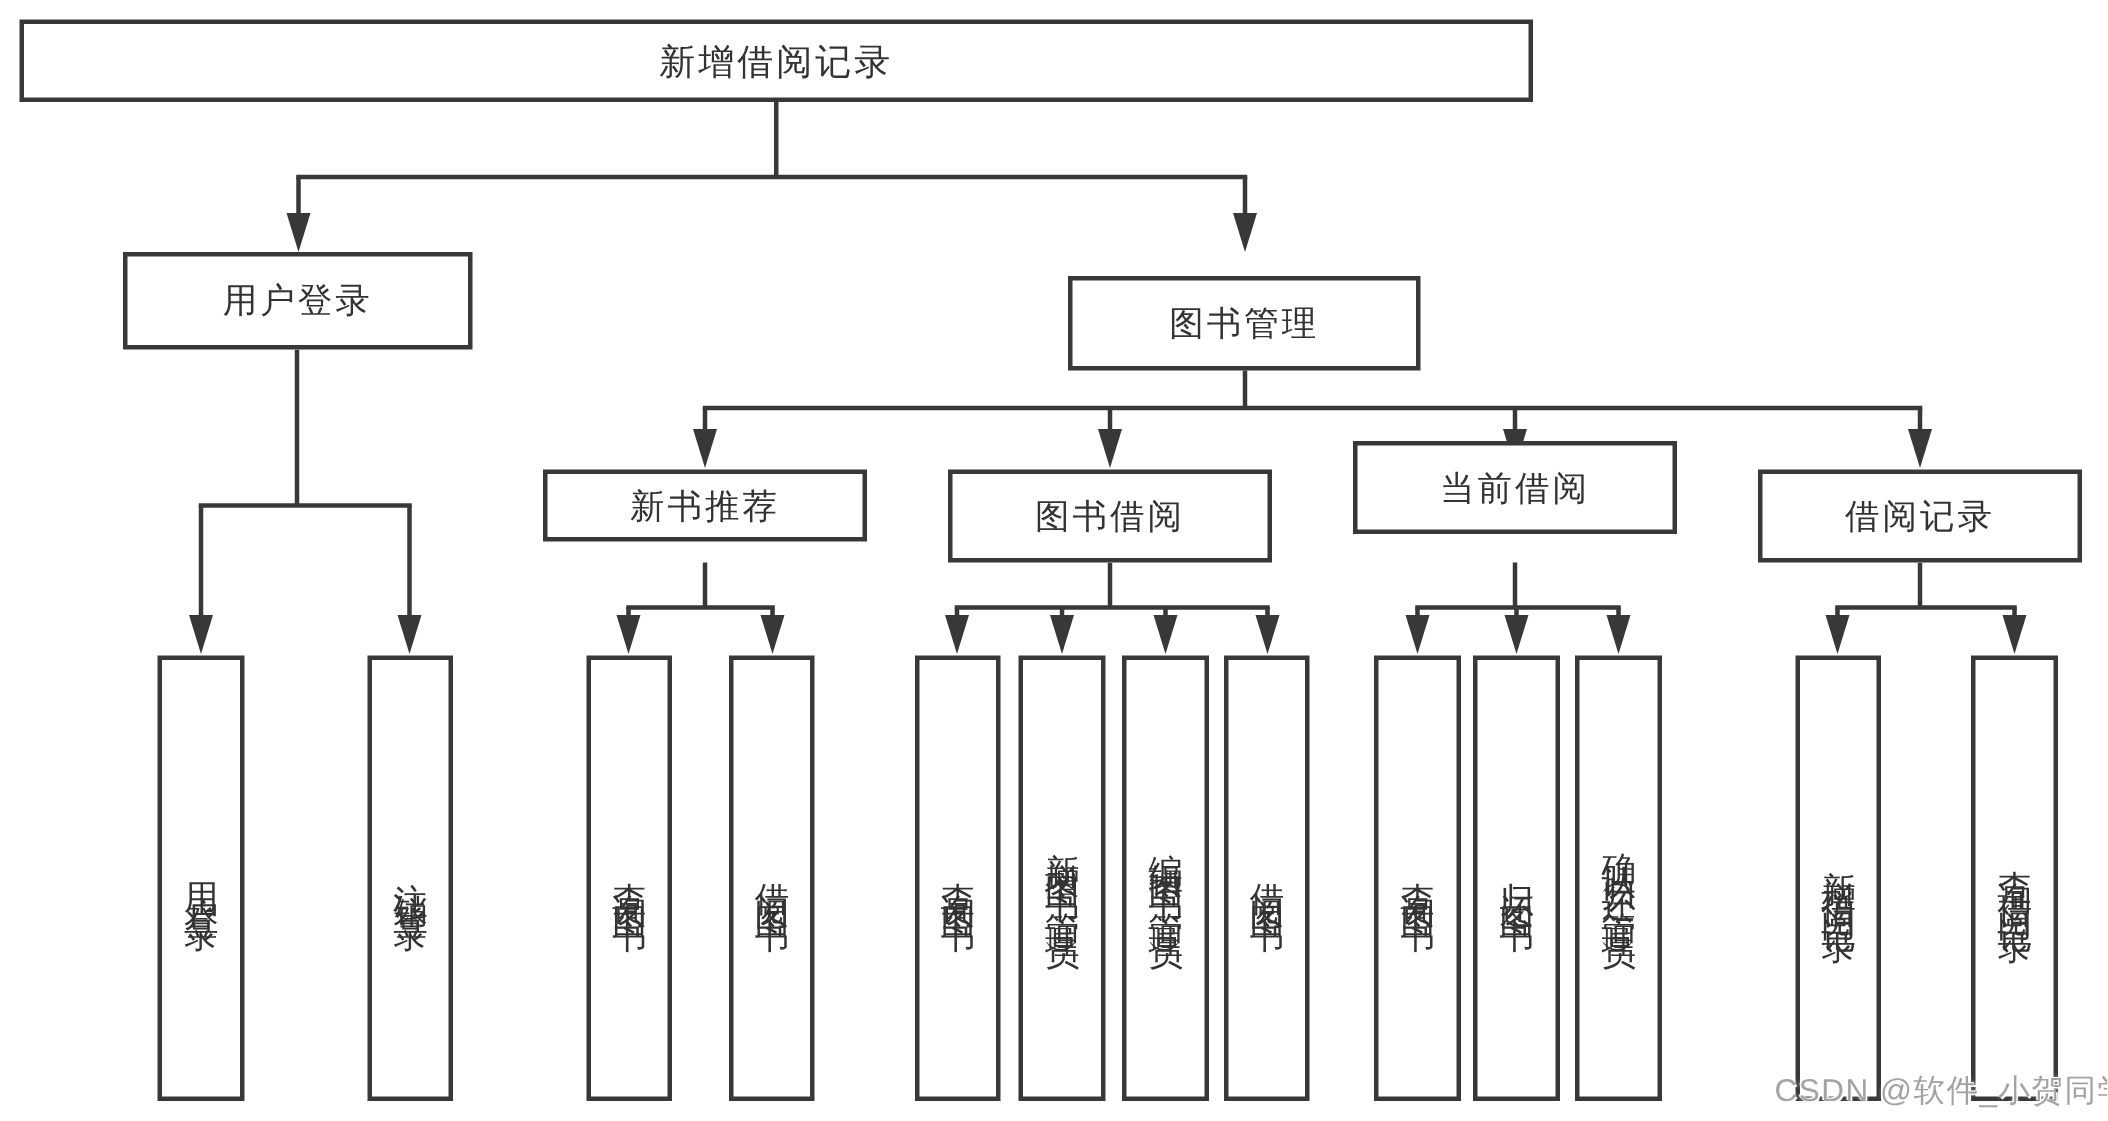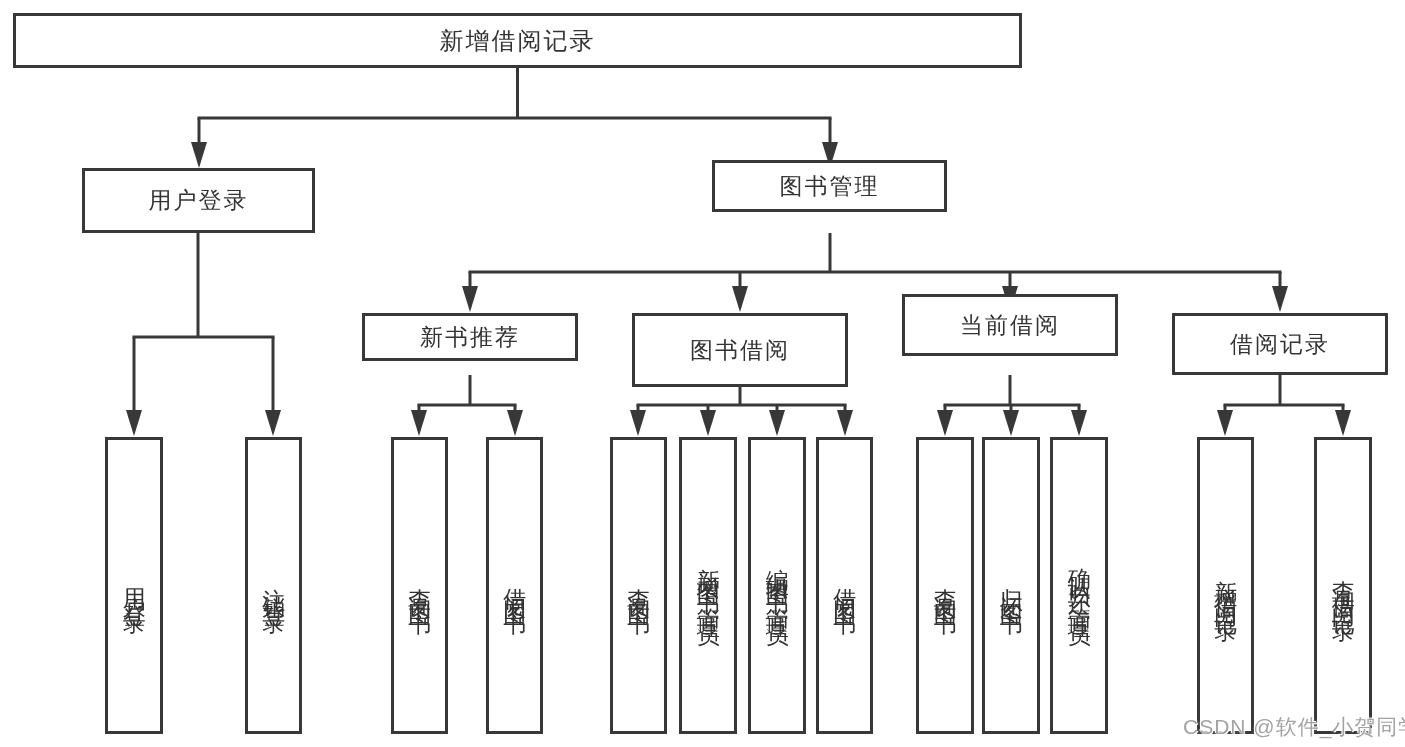--- a/index.html
+++ b/index.html
@@ -120,24 +120,24 @@
       <polygon points="1003,410 1019,410 1011,436"></polygon>
       <polygon points="1071,410 1087,410 1079,436"></polygon>
       <polygon points="1217,410 1233,410 1225,436"></polygon>
       <polygon points="1335,410 1351,410 1343,436"></polygon>
     </g>
   </svg>
 
   <div class="node hnode root-node" style="left:13px; top:13px; width:1009px; height:55px">新增借阅记录</div>
 
   <div class="node hnode" style="left:82px; top:168px; width:233px; height:65px">用户登录</div>
-  <div class="node hnode" style="left:712px; top:160px; width:235px; height:52px">图书管理</div>
+  <div class="node hnode" style="left:712px; top:184px; width:235px; height:63px">图书管理</div>
 
   <div class="node hnode" style="left:362px; top:313px; width:216px; height:48px">新书推荐</div>
-  <div class="node hnode" style="left:632px; top:313px; width:216px; height:74px">图书借阅</div>
+  <div class="node hnode" style="left:632px; top:313px; width:216px; height:62px">图书借阅</div>
   <div class="node hnode" style="left:902px; top:294px; width:216px; height:62px">当前借阅</div>
   <div class="node hnode" style="left:1172px; top:313px; width:216px; height:62px">借阅记录</div>
 
   <div class="node vnode" style="left:105px; top:437px; width:58px; height:297px">用户登录</div>
   <div class="node vnode" style="left:245px; top:437px; width:57px; height:297px">注销登录</div>
 
   <div class="node vnode" style="left:391px; top:437px; width:57px; height:297px">查询图书</div>
   <div class="node vnode" style="left:486px; top:437px; width:57px; height:297px">借阅图书</div>
 
   <div class="node vnode" style="left:610px; top:437px; width:57px; height:297px">查询图书</div>

